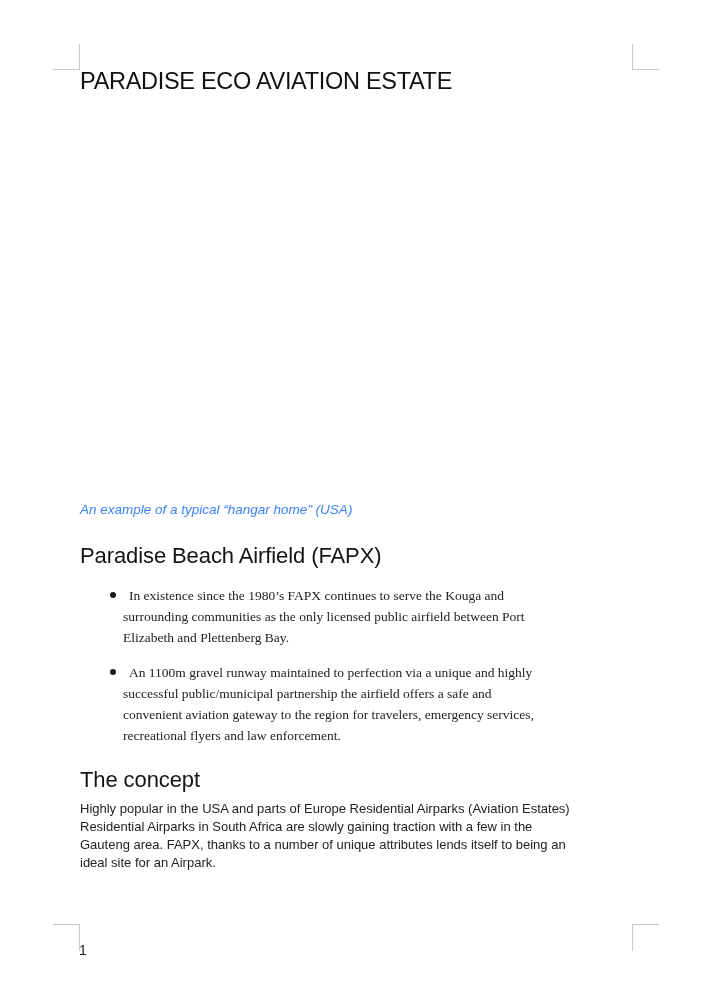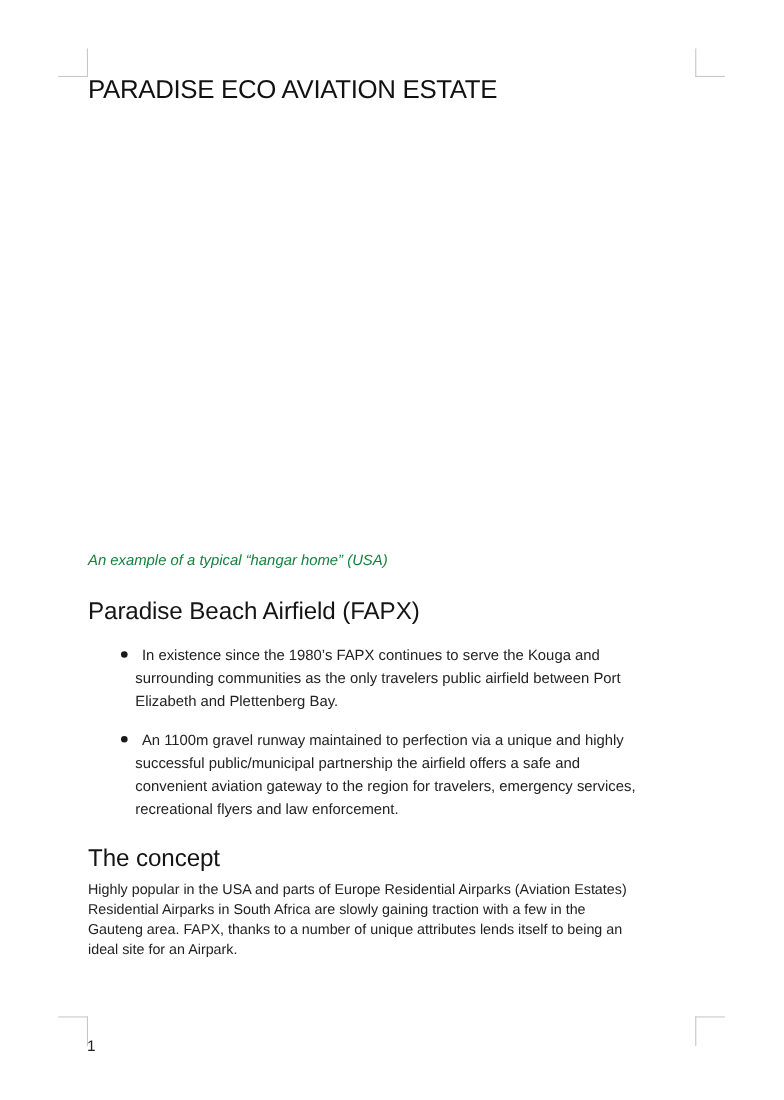--- a/index.html
+++ b/index.html
@@ -52,21 +52,21 @@
   .image-placeholder {
     position: absolute;
     left: 80px; top: 150px;
     width: 552px; height: 340px;
     background: #ffffff;
   }
   .caption {
     left: 80px; top: 502px;
     font-size: 13.5px;
     font-style: italic;
-    color: #15803d;
+    color: #3b82f6;
   }
   .h2 {
     font-size: 22px;
     color: #141414;
     letter-spacing: -0.1px;
   }
   .h2.airfield { left: 80px; top: 543px; }
   .h2.concept { left: 80px; top: 767px; }
 
   .bullet-list {
@@ -88,20 +88,21 @@
     border-radius: 50%;
     background: #1a1a1a;
   }
   .bullet-lines {
     position: absolute;
     left: 123px; top: 0;
     font-size: 13.5px;
     line-height: 21px;
     color: #222;
     white-space: nowrap;
+    font-family: Liberation Serif, serif;
   }
   .bullet-lines .ln { display: block; }
   .bullet-lines .ln.first { padding-left: 6px; }
 
   .para {
     position: absolute;
     left: 80px; top: 800px;
     font-size: 13px;
     line-height: 18px;
     color: #222;
@@ -131,21 +132,21 @@
 
   <div class="abs caption">An example of a typical “hangar home” (USA)</div>
 
   <div class="abs h2 airfield">Paradise Beach Airfield (FAPX)</div>
 
   <ul class="bullet-list">
     <li class="bullet-item b0">
       <span class="bullet-dot"></span>
       <span class="bullet-lines">
         <span class="ln first">In existence since the 1980’s FAPX continues to serve the Kouga and</span>
-        <span class="ln">surrounding communities as the only travelers public airfield between Port</span>
+        <span class="ln">surrounding communities as the only licensed public airfield between Port</span>
         <span class="ln">Elizabeth and Plettenberg Bay.</span>
       </span>
     </li>
     <li class="bullet-item b1">
       <span class="bullet-dot"></span>
       <span class="bullet-lines">
         <span class="ln first">An 1100m gravel runway maintained to perfection via a unique and highly</span>
         <span class="ln">successful public/municipal partnership the airfield offers a safe and</span>
         <span class="ln">convenient aviation gateway to the region for travelers, emergency services,</span>
         <span class="ln">recreational flyers and law enforcement.</span>

